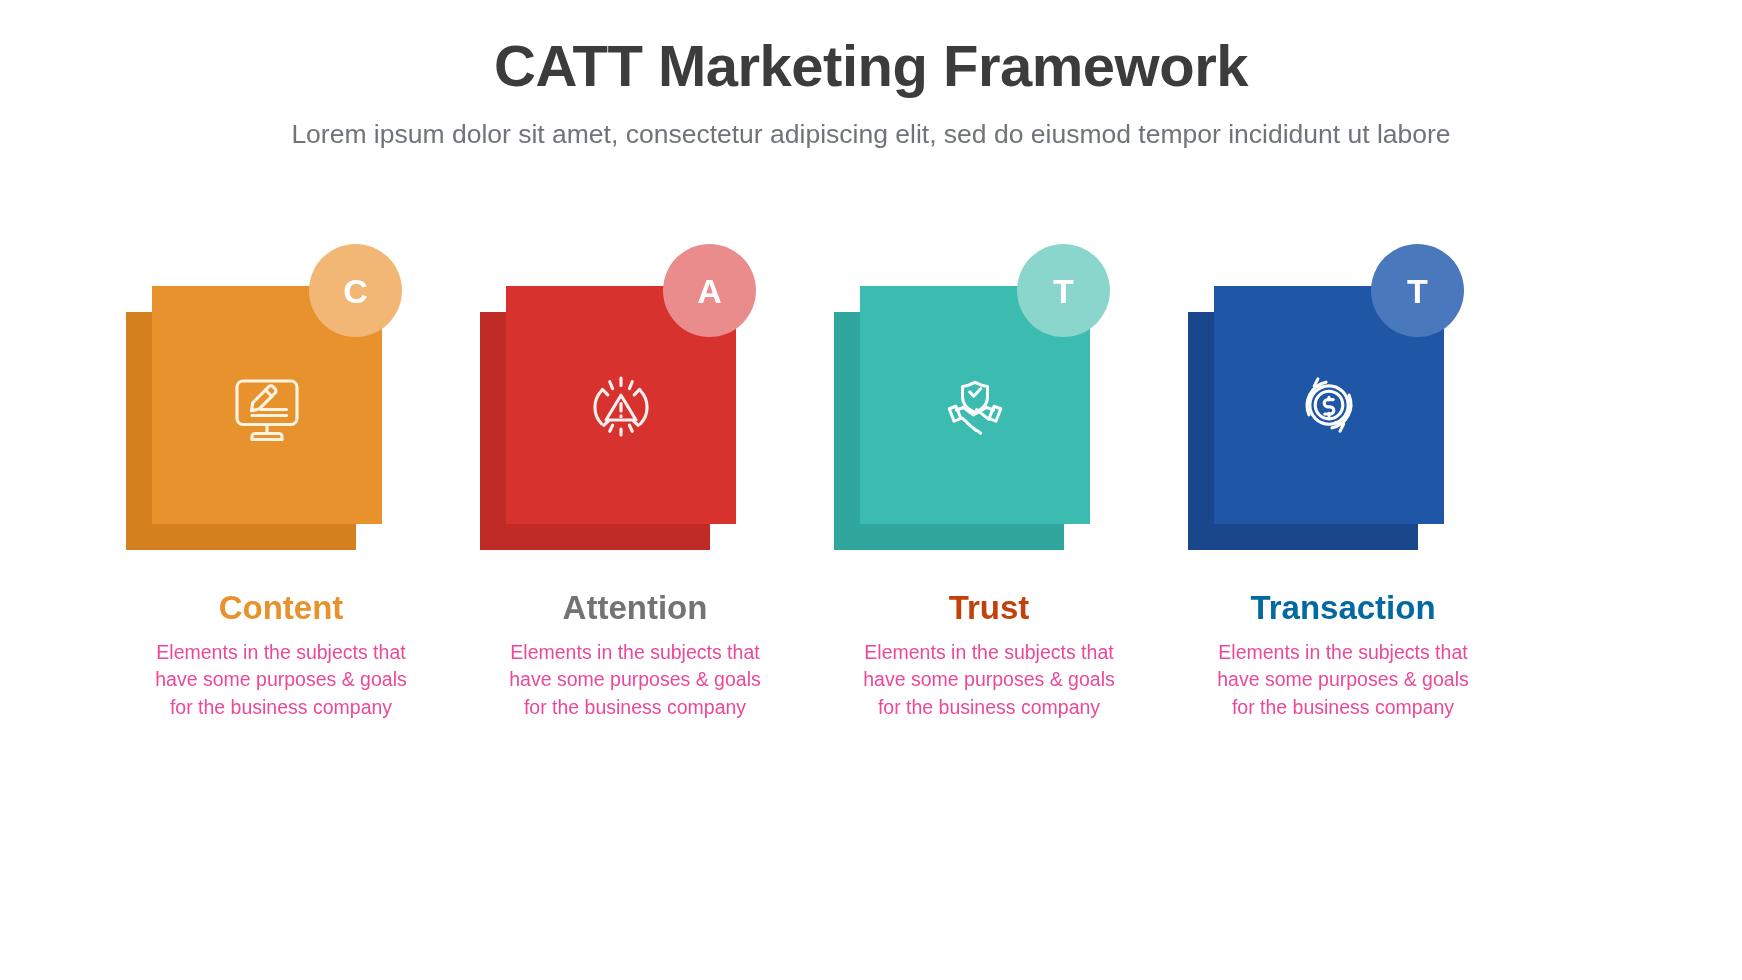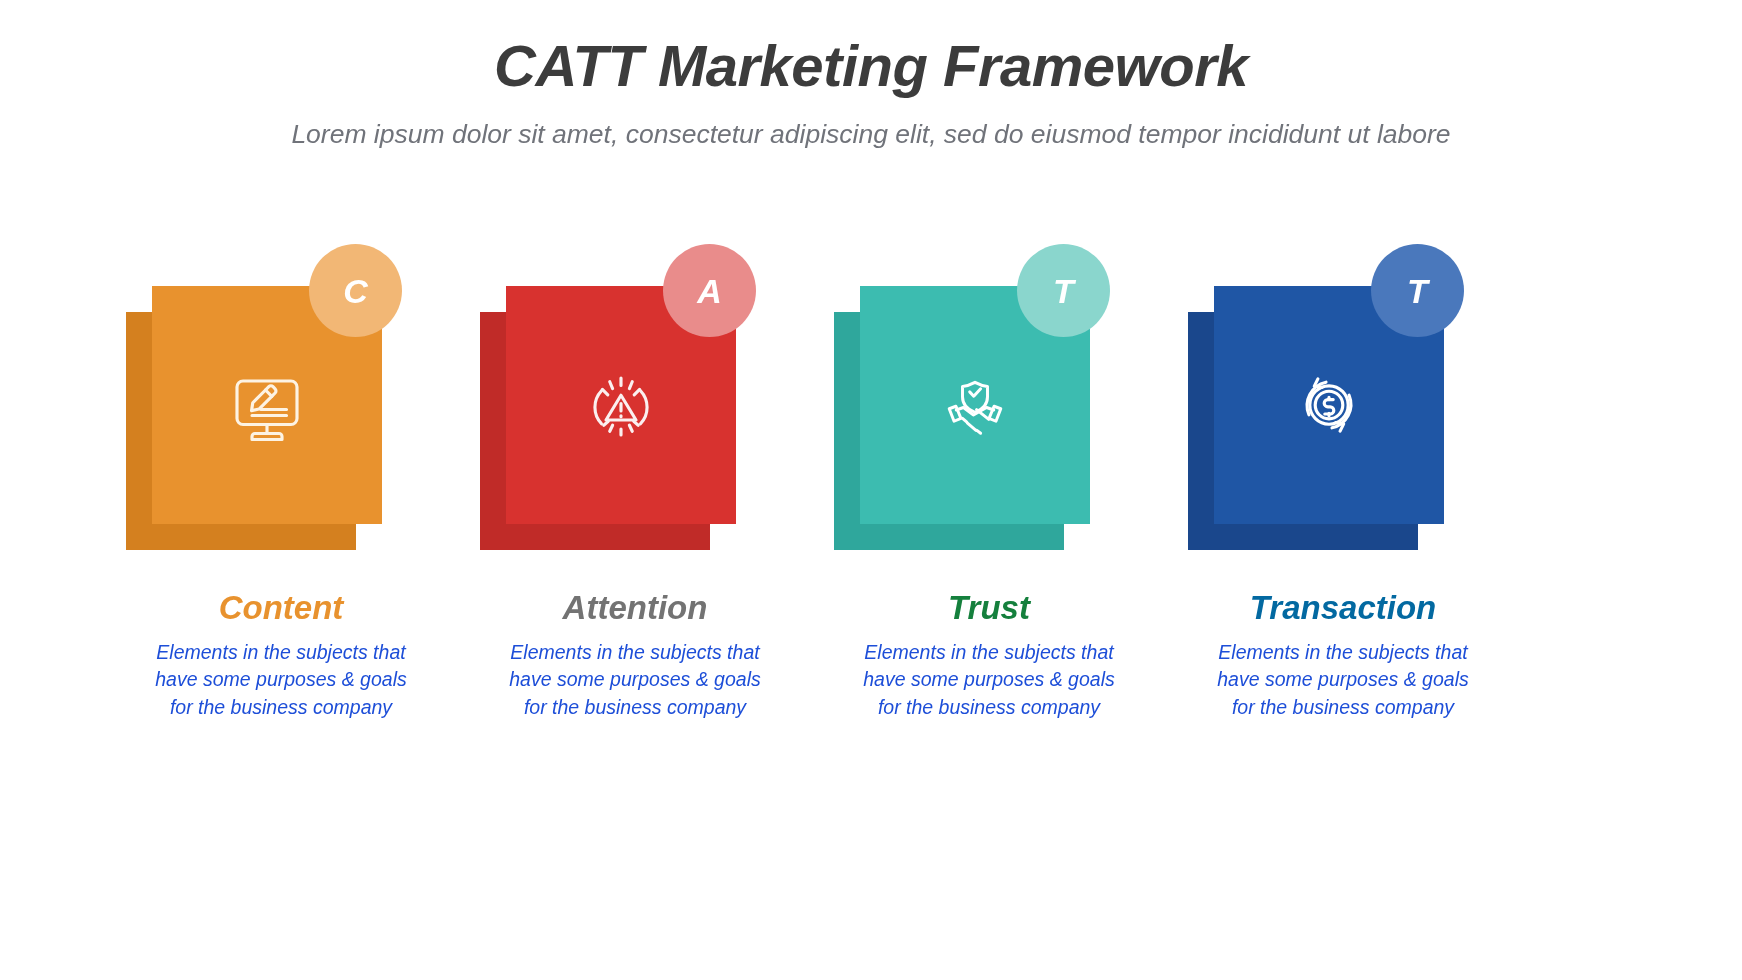--- a/index.html
+++ b/index.html
@@ -2,21 +2,21 @@
 <html><head>
 <meta charset="utf-8">
 <style>
   * { margin:0; padding:0; box-sizing:border-box; }
   html, body {
     width:1742px; height:980px;
     background:#ffffff;
     font-family:"Liberation Sans", sans-serif;
     overflow:hidden;
   }
-  .page { position:relative; width:1742px; height:980px;font-style:italic; }
+  .page { position:relative; width:1742px; height:980px; }
 
   
   .header { padding-top:34px; text-align:center; }
   .title {
     font-size:58px; font-weight:700; color:#3c3c3c;
     letter-spacing:-0.5px; line-height:1.1;
   }
   .subtitle {
     margin:18px auto 6px; width:1480px;
     font-size:26.5px; font-weight:400; color:#70737a;
@@ -58,21 +58,21 @@
   }
   .icon-wrap svg { display:block; }
 
   
   .text-block { margin-top:30px; text-align:center; padding:0 6px; }
   .item-title {
     font-size:33px; font-weight:700; line-height:1.2;
   }
   .item-desc {
     margin-top:11px;
-    font-size:19.5px; font-weight:400; color:#1d4ed8;
+    font-size:19.5px; font-weight:400; color:#ec4899;
     line-height:1.42;
   }
   .item-desc .dline { display:block; }
 </style>
 </head>
 <body style="background-color: rgb(255, 255, 255);">
 
 <div class="page">
 
   <div class="header">
@@ -157,21 +157,21 @@
               <path d="m24 40.6 2.8 2.4M27 43.4l2.8 2.4M30 46l2.6 2.2M33.2 48.2l2.4 1.9"></path>
               <path d="M40.8 41.2 33 35"></path>
             </svg>
           </div>
         </div>
         <div class="badge" style="background-color: rgb(138, 214, 205);">
           <span>T</span>
         </div>
       </div>
       <div class="text-block">
-        <div class="item-title" style="color: #15803d; margin-top: 20px;">Trust</div>
+        <div class="item-title" style="color: #c2410c; margin-top: 20px;">Trust</div>
         <div class="item-desc">
           <span class="dline">Elements in the subjects that</span>
           <span class="dline">have  some purposes &amp; goals</span>
           <span class="dline">for the  business company</span>
         </div>
       </div>
     </div>
 
     <div class="col">
       <div class="card-zone">

